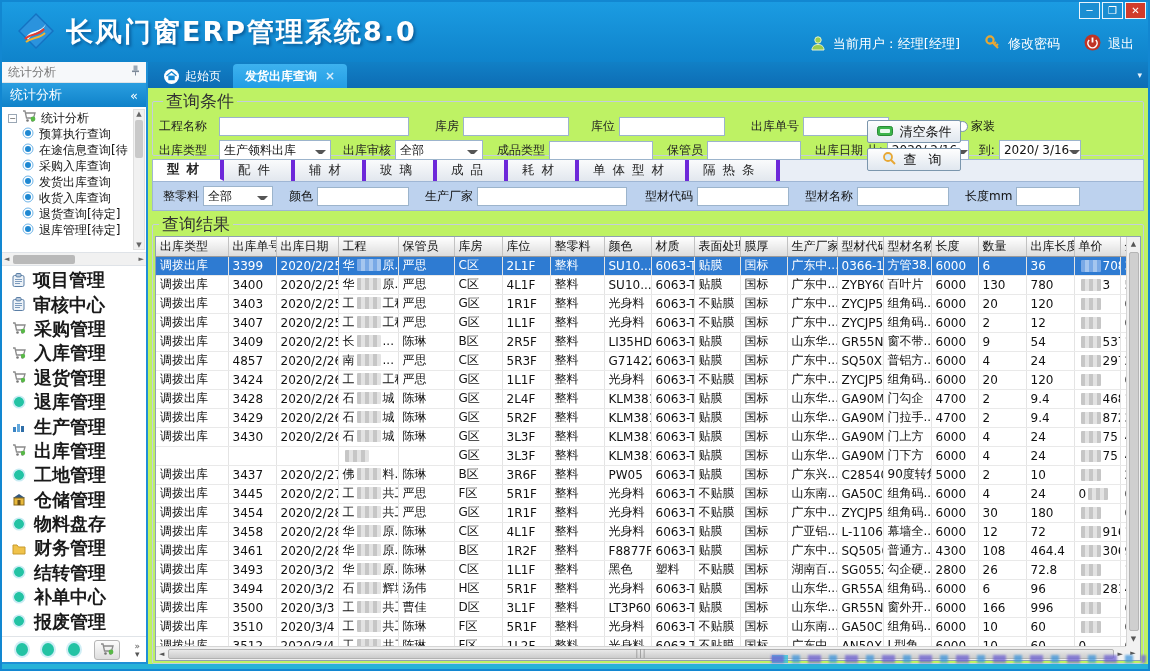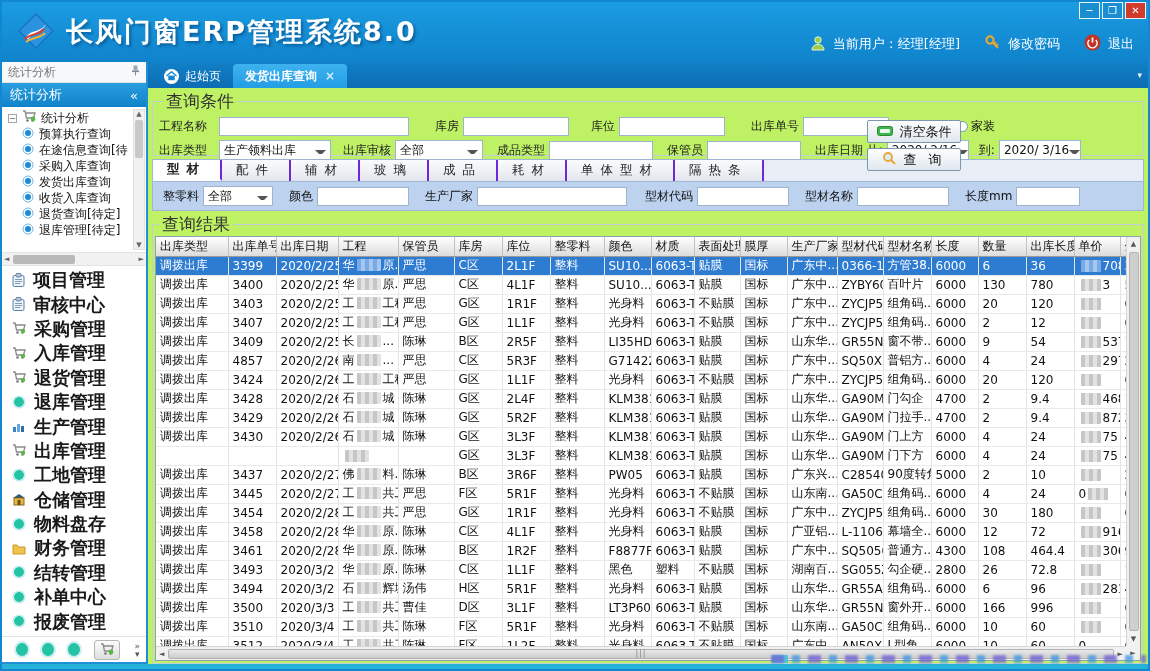--- a/index.html
+++ b/index.html
@@ -61,21 +61,21 @@
   .combo .car{margin-left:auto;width:0;height:0;border:4px solid transparent;border-top-color:#555;margin-top:7px;padding-left:3px;}
   .radio{width:11px;height:11px;border-radius:50%;border:1px solid #7a94ad;background:#fff;display:inline-block;margin-right:3px;flex:none;}
   .radio.on{border-color:#2f7de1;}
   .radio.on::after{content:"";display:block;width:5px;height:5px;border-radius:50%;background:#1b72c4;margin:2px;}
   .xbtn{position:absolute;display:flex;align-items:center;gap:7px;justify-content:center;width:94px;height:23px;border:1px solid #7b96ad;border-radius:2px;background:linear-gradient(#fefefe,#e0e7ef);font-size:13px;cursor:pointer;}
   .btn-clear{left:714px;top:7px;}
   .btn-search{left:714px;top:35px;letter-spacing:4px;}
   
   .matwrap{margin-top:3px;flex:none;background:var(--c-panelBlue);border:1px solid #9fb6d4;}
   .mattabs{display:flex;height:22px;background:#e9eef6;border-bottom:1px solid #9fb6d4;}
-  .mattab{padding:0 14px;display:flex;align-items:center;font-size:12.5px;letter-spacing:7px;border-right:2px solid #6d28d9;background:linear-gradient(#fafbfc,#e2e7ee);color:#222;cursor:pointer;}
+  .mattab{padding:0 14px;display:flex;align-items:center;font-size:12.5px;letter-spacing:7px;border-right:4px solid #6d28d9;background:linear-gradient(#fafbfc,#e2e7ee);color:#222;cursor:pointer;}
   .mattab.active{background:#fff;font-weight:bold;border-bottom:2px solid #fff;}
   .filterrow{display:flex;align-items:center;height:28px;font-size:12px;padding-left:10px;white-space:nowrap;}
   .filterrow label{margin-right:4px;}
   
   .rbox{flex:1;margin-top:2px;display:flex;flex-direction:column;min-height:0;padding:0 2px 2px 2px;}
   .tablewrap{flex:1;position:relative;border:1px solid #8fa0b4;min-height:0;overflow:hidden;}
   .tviewport{position:absolute;left:0;top:0;right:14px;bottom:14px;overflow:hidden;}
   table{border-collapse:collapse;table-layout:fixed;width:986px;}
   th{height:19px;font-weight:normal;text-align:left;padding:0 4px;font-size:12px;background:linear-gradient(#ffffff,#ececec 55%,#dcdcdc);border-right:1px solid #c2c2c2;border-bottom:1px solid #9a9a9a;white-space:nowrap;overflow:hidden;}
   td{height:19px;padding:0 4px;font-size:12px;border-right:1px solid #e4e4e4;border-bottom:1px solid #e9e9e9;white-space:nowrap;overflow:hidden;background:#fff;}

